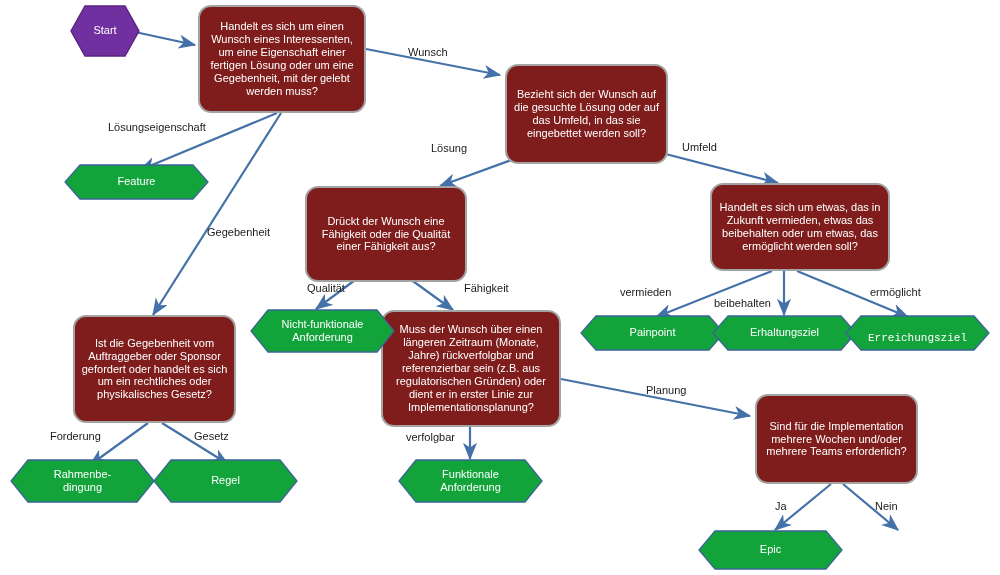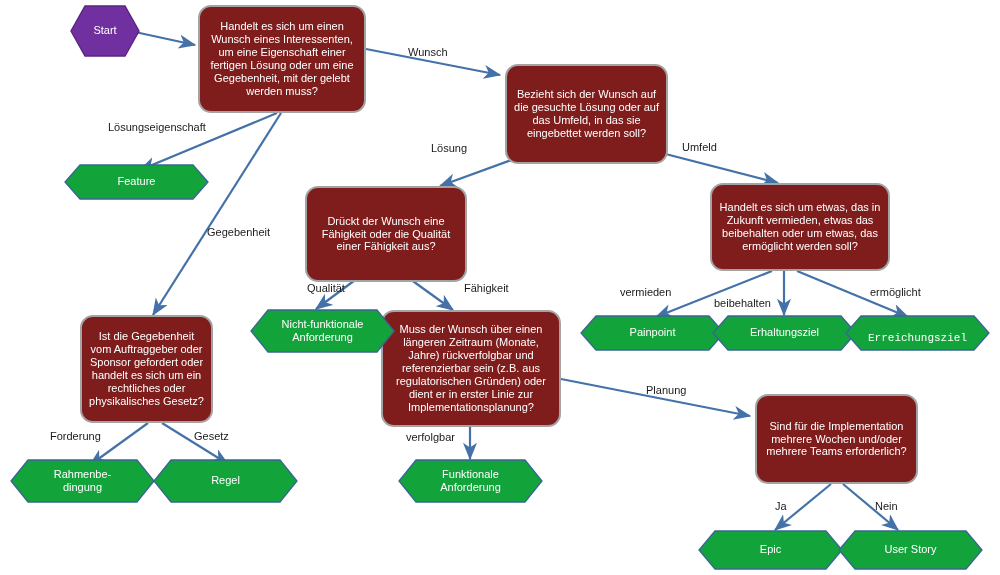--- a/index.html
+++ b/index.html
@@ -111,21 +111,21 @@
   </div>
 
   <div class="node decision" style="left:198px; top:5px; width:168px; height:108px;">Handelt es sich um einen Wunsch eines Interessenten, um eine Eigenschaft einer fertigen Lösung oder um eine Gegebenheit, mit der gelebt werden muss?</div>
 
   <div class="node decision" style="left:505px; top:33px; width:163px; height:100px;margin-top:31px;">Bezieht sich der Wunsch auf die gesuchte Lösung oder auf das Umfeld, in das sie eingebettet werden soll?</div>
 
   <div class="node decision" style="left:305px; top:186px; width:162px; height:96px;">Drückt der Wunsch eine Fähigkeit oder die Qualität einer Fähigkeit aus?</div>
 
   <div class="node decision" style="left:702px; top:183px; width:180px; height:88px;margin-left:8px;">Handelt es sich um etwas, das in Zukunft vermieden, etwas das beibehalten oder um etwas, das ermöglicht werden soll?</div>
 
-  <div class="node decision" style="left:80px; top:315px; width:133px; height:108px;">Ist die Gegebenheit vom Auftraggeber oder Sponsor gefordert oder handelt es sich um ein rechtliches oder physikalisches Gesetz?</div>
+  <div class="node decision" style="left:73px; top:315px; width:163px; height:108px;">Ist die Gegebenheit vom Auftraggeber oder Sponsor gefordert oder handelt es sich um ein rechtliches oder physikalisches Gesetz?</div>
 
   <div class="node decision" style="left:381px; top:310px; width:180px; height:117px;">Muss der Wunsch über einen längeren Zeitraum (Monate, Jahre) rückverfolgbar und referenzierbar sein (z.B. aus regulatorischen Gründen) oder dient er in erster Linie zur Implementationsplanung?</div>
 
   <div class="node decision" style="left:755px; top:394px; width:163px; height:90px;">Sind für die Implementation mehrere Wochen und/oder mehrere Teams erforderlich?</div>
 
   <div class="hexwrap" style="left:64px; top:164px; width:145px; height:36px;">
     <svg width="145" height="36" viewBox="0 0 145 36">
       <polygon points="16,1 129,1 144,18 129,35 16,35 1,18" fill="#13A33B" stroke="#3A6596" stroke-width="1.3"></polygon>
     </svg>
     <div class="hexlabel">Feature</div>
@@ -183,26 +183,20 @@
     <div class="hexlabel">Regel</div>
   </div>
 
   <div class="hexwrap" style="left:698px; top:530px; width:145px; height:40px;">
     <svg width="145" height="40" viewBox="0 0 145 40">
       <polygon points="17,1 128,1 144,20 128,39 17,39 1,20" fill="#13A33B" stroke="#3A6596" stroke-width="1.3"></polygon>
     </svg>
     <div class="hexlabel">Epic</div>
   </div>
 
-  <div class="hexwrap" style="left:838px; top:530px; width:145px; height:40px;">
-    <svg width="145" height="40" viewBox="0 0 145 40">
-      <polygon points="17,1 128,1 144,20 128,39 17,39 1,20" fill="#13A33B" stroke="#3A6596" stroke-width="1.3"></polygon>
-    </svg>
-    <div class="hexlabel">User Story</div>
-  </div>
 
   <div class="edge-label" style="left:408px; top:46px;">Wunsch</div>
   <div class="edge-label" style="left:108px; top:121px;">Lösungseigenschaft</div>
   <div class="edge-label" style="left:207px; top:226px;">Gegebenheit</div>
   <div class="edge-label" style="left:431px; top:142px;">Lösung</div>
   <div class="edge-label" style="left:682px; top:141px;">Umfeld</div>
   <div class="edge-label" style="left:307px; top:282px;">Qualität</div>
   <div class="edge-label" style="left:430px; top:282px;padding-left:34px;">Fähigkeit</div>
   <div class="edge-label" style="left:620px; top:286px;">vermieden</div>
   <div class="edge-label" style="left:714px; top:297px;">beibehalten</div>

